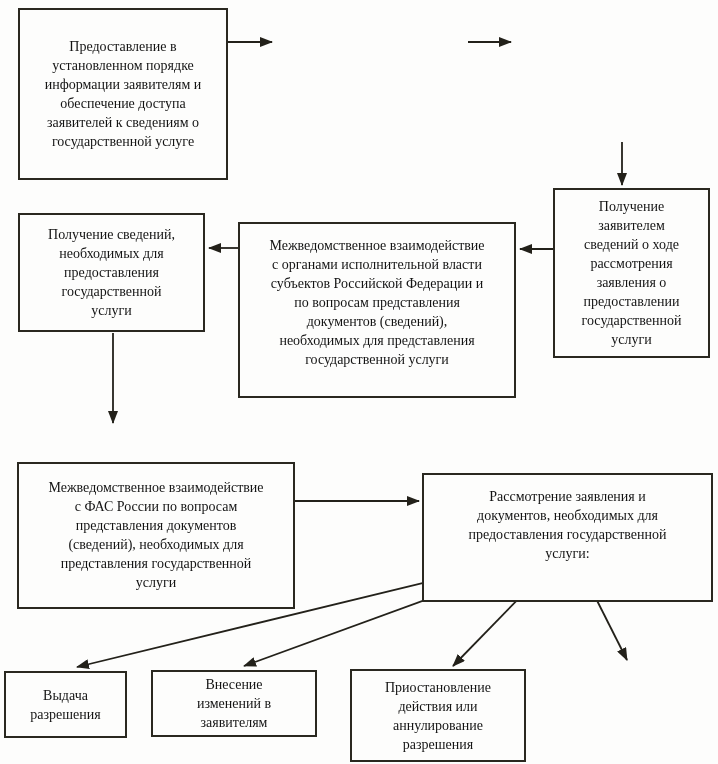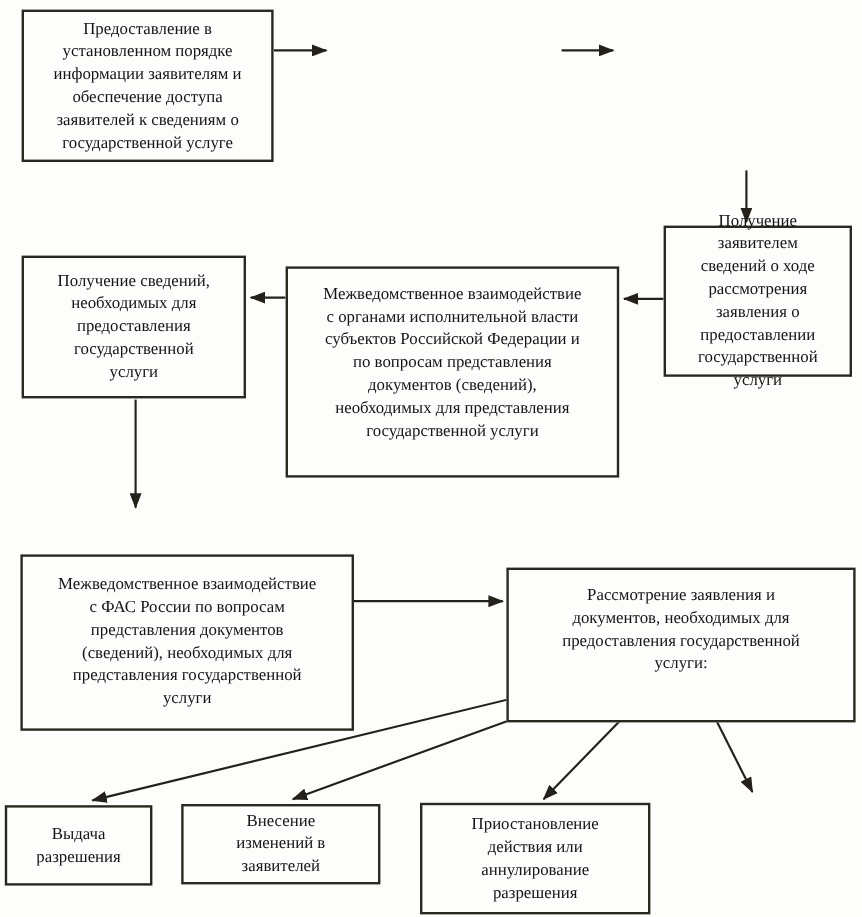--- a/index.html
+++ b/index.html
@@ -53,32 +53,32 @@
     <line x1="553" y1="249" x2="520" y2="249" marker-end="url(#ah)"></line>
     <line x1="238" y1="248" x2="209" y2="248" marker-end="url(#ah)"></line>
     <line x1="113" y1="333" x2="113" y2="423" marker-end="url(#ah)"></line>
     <line x1="295" y1="501" x2="419" y2="501" marker-end="url(#ah)"></line>
     <line x1="563" y1="549" x2="77" y2="667" marker-end="url(#ah)"></line>
     <line x1="565" y1="549" x2="244" y2="666" marker-end="url(#ah)"></line>
     <line x1="567" y1="549" x2="453" y2="666" marker-end="url(#ah)"></line>
     <line x1="571" y1="549" x2="627" y2="660" marker-end="url(#ah)"></line>
   </svg>
 
-  <div class="box" style="left:18px;top:8px;width:210px;height:127px">
+  <div class="box" style="left:18px;top:8px;width:210px;height:172px">
     <span class="lbl">Предоставление в
 установленном порядке
 информации заявителям и
 обеспечение доступа
 заявителей к сведениям о
 государственной услуге</span>
   </div>
 
 
 
-  <div class="box" style="left:553px;top:188px;width:157px;height:126px">
+  <div class="box" style="left:553px;top:188px;width:157px;height:170px">
     <span class="lbl">Получение
 заявителем
 сведений о ходе
 рассмотрения
 заявления о
 предоставлении
 государственной
 услуги</span>
   </div>
 
@@ -117,24 +117,24 @@
   </div>
 
   <div class="box" style="left:4px;top:671px;width:123px;height:67px">
     <span class="lbl">Выдача
 разрешения</span>
   </div>
 
   <div class="box" style="left:151px;top:670px;width:166px;height:67px">
     <span class="lbl">Внесение
 изменений в
-заявителей</span>
+заявителям</span>
   </div>
 
-  <div class="box" style="left:350px;top:669px;width:192px;height:93px">
+  <div class="box" style="left:350px;top:669px;width:176px;height:93px">
     <span class="lbl">Приостановление
 действия или
 аннулирование
 разрешения</span>
   </div>
 
 
 </div>
 
 </body></html>

